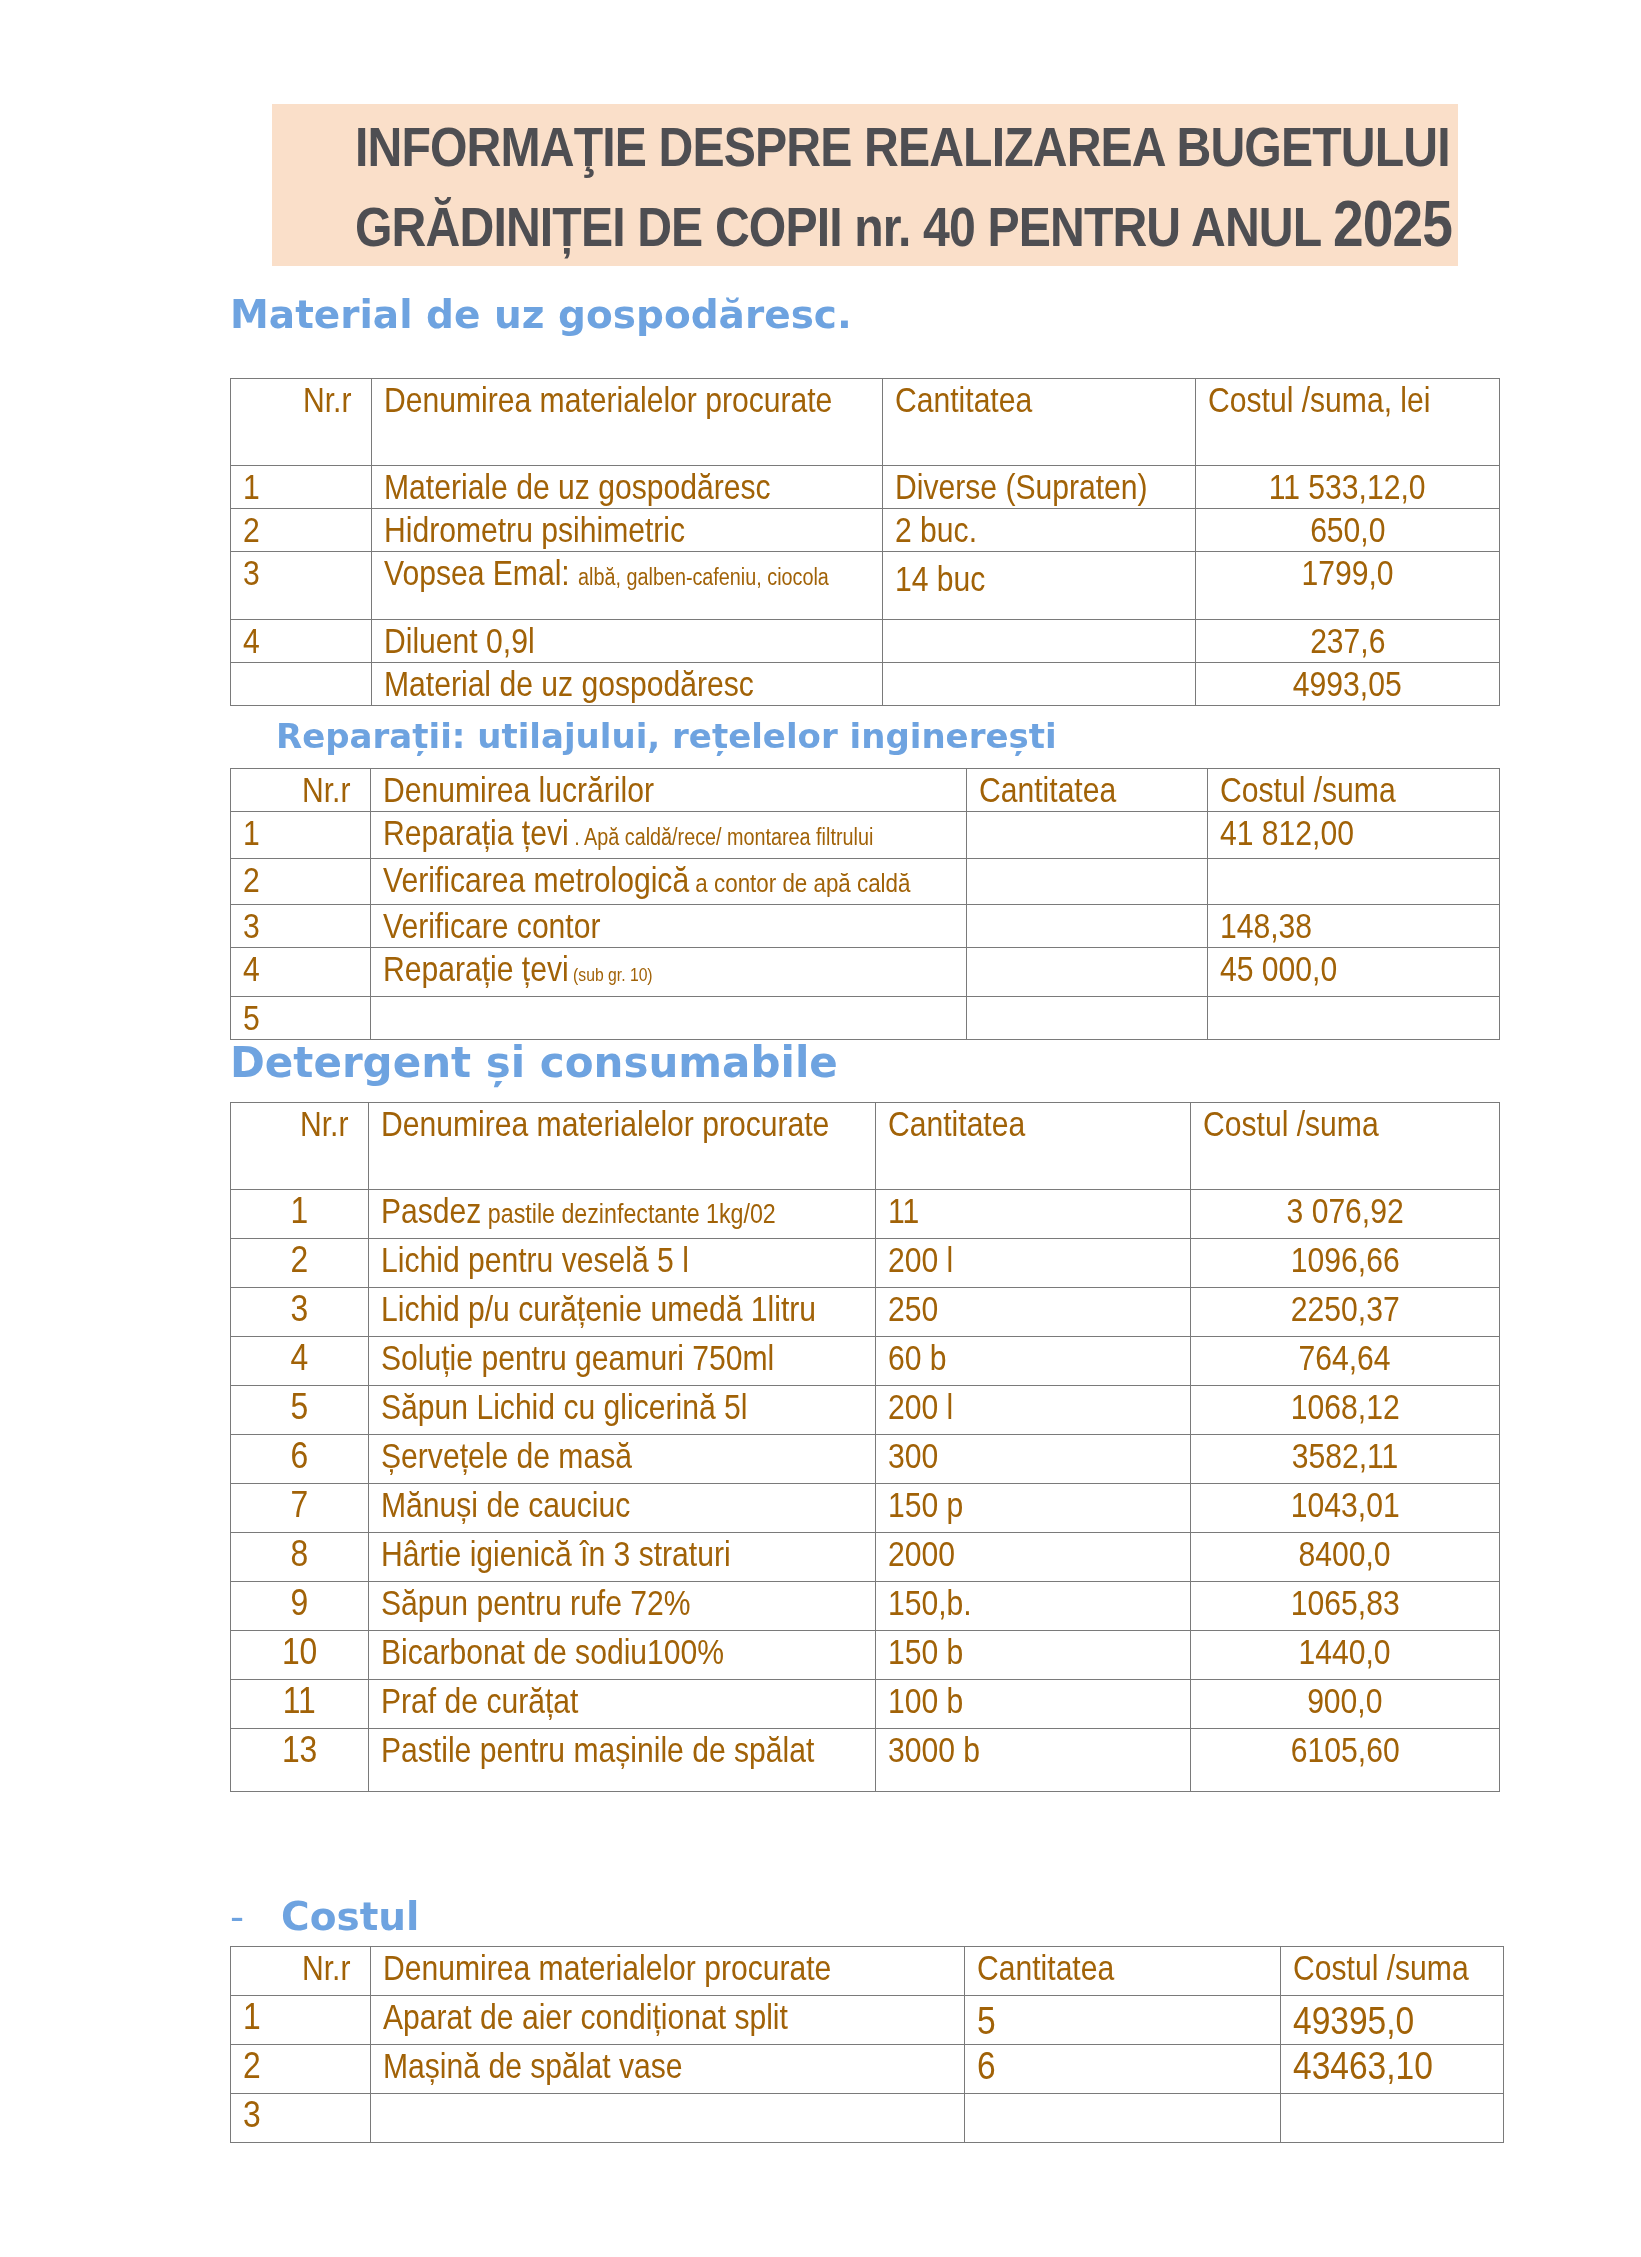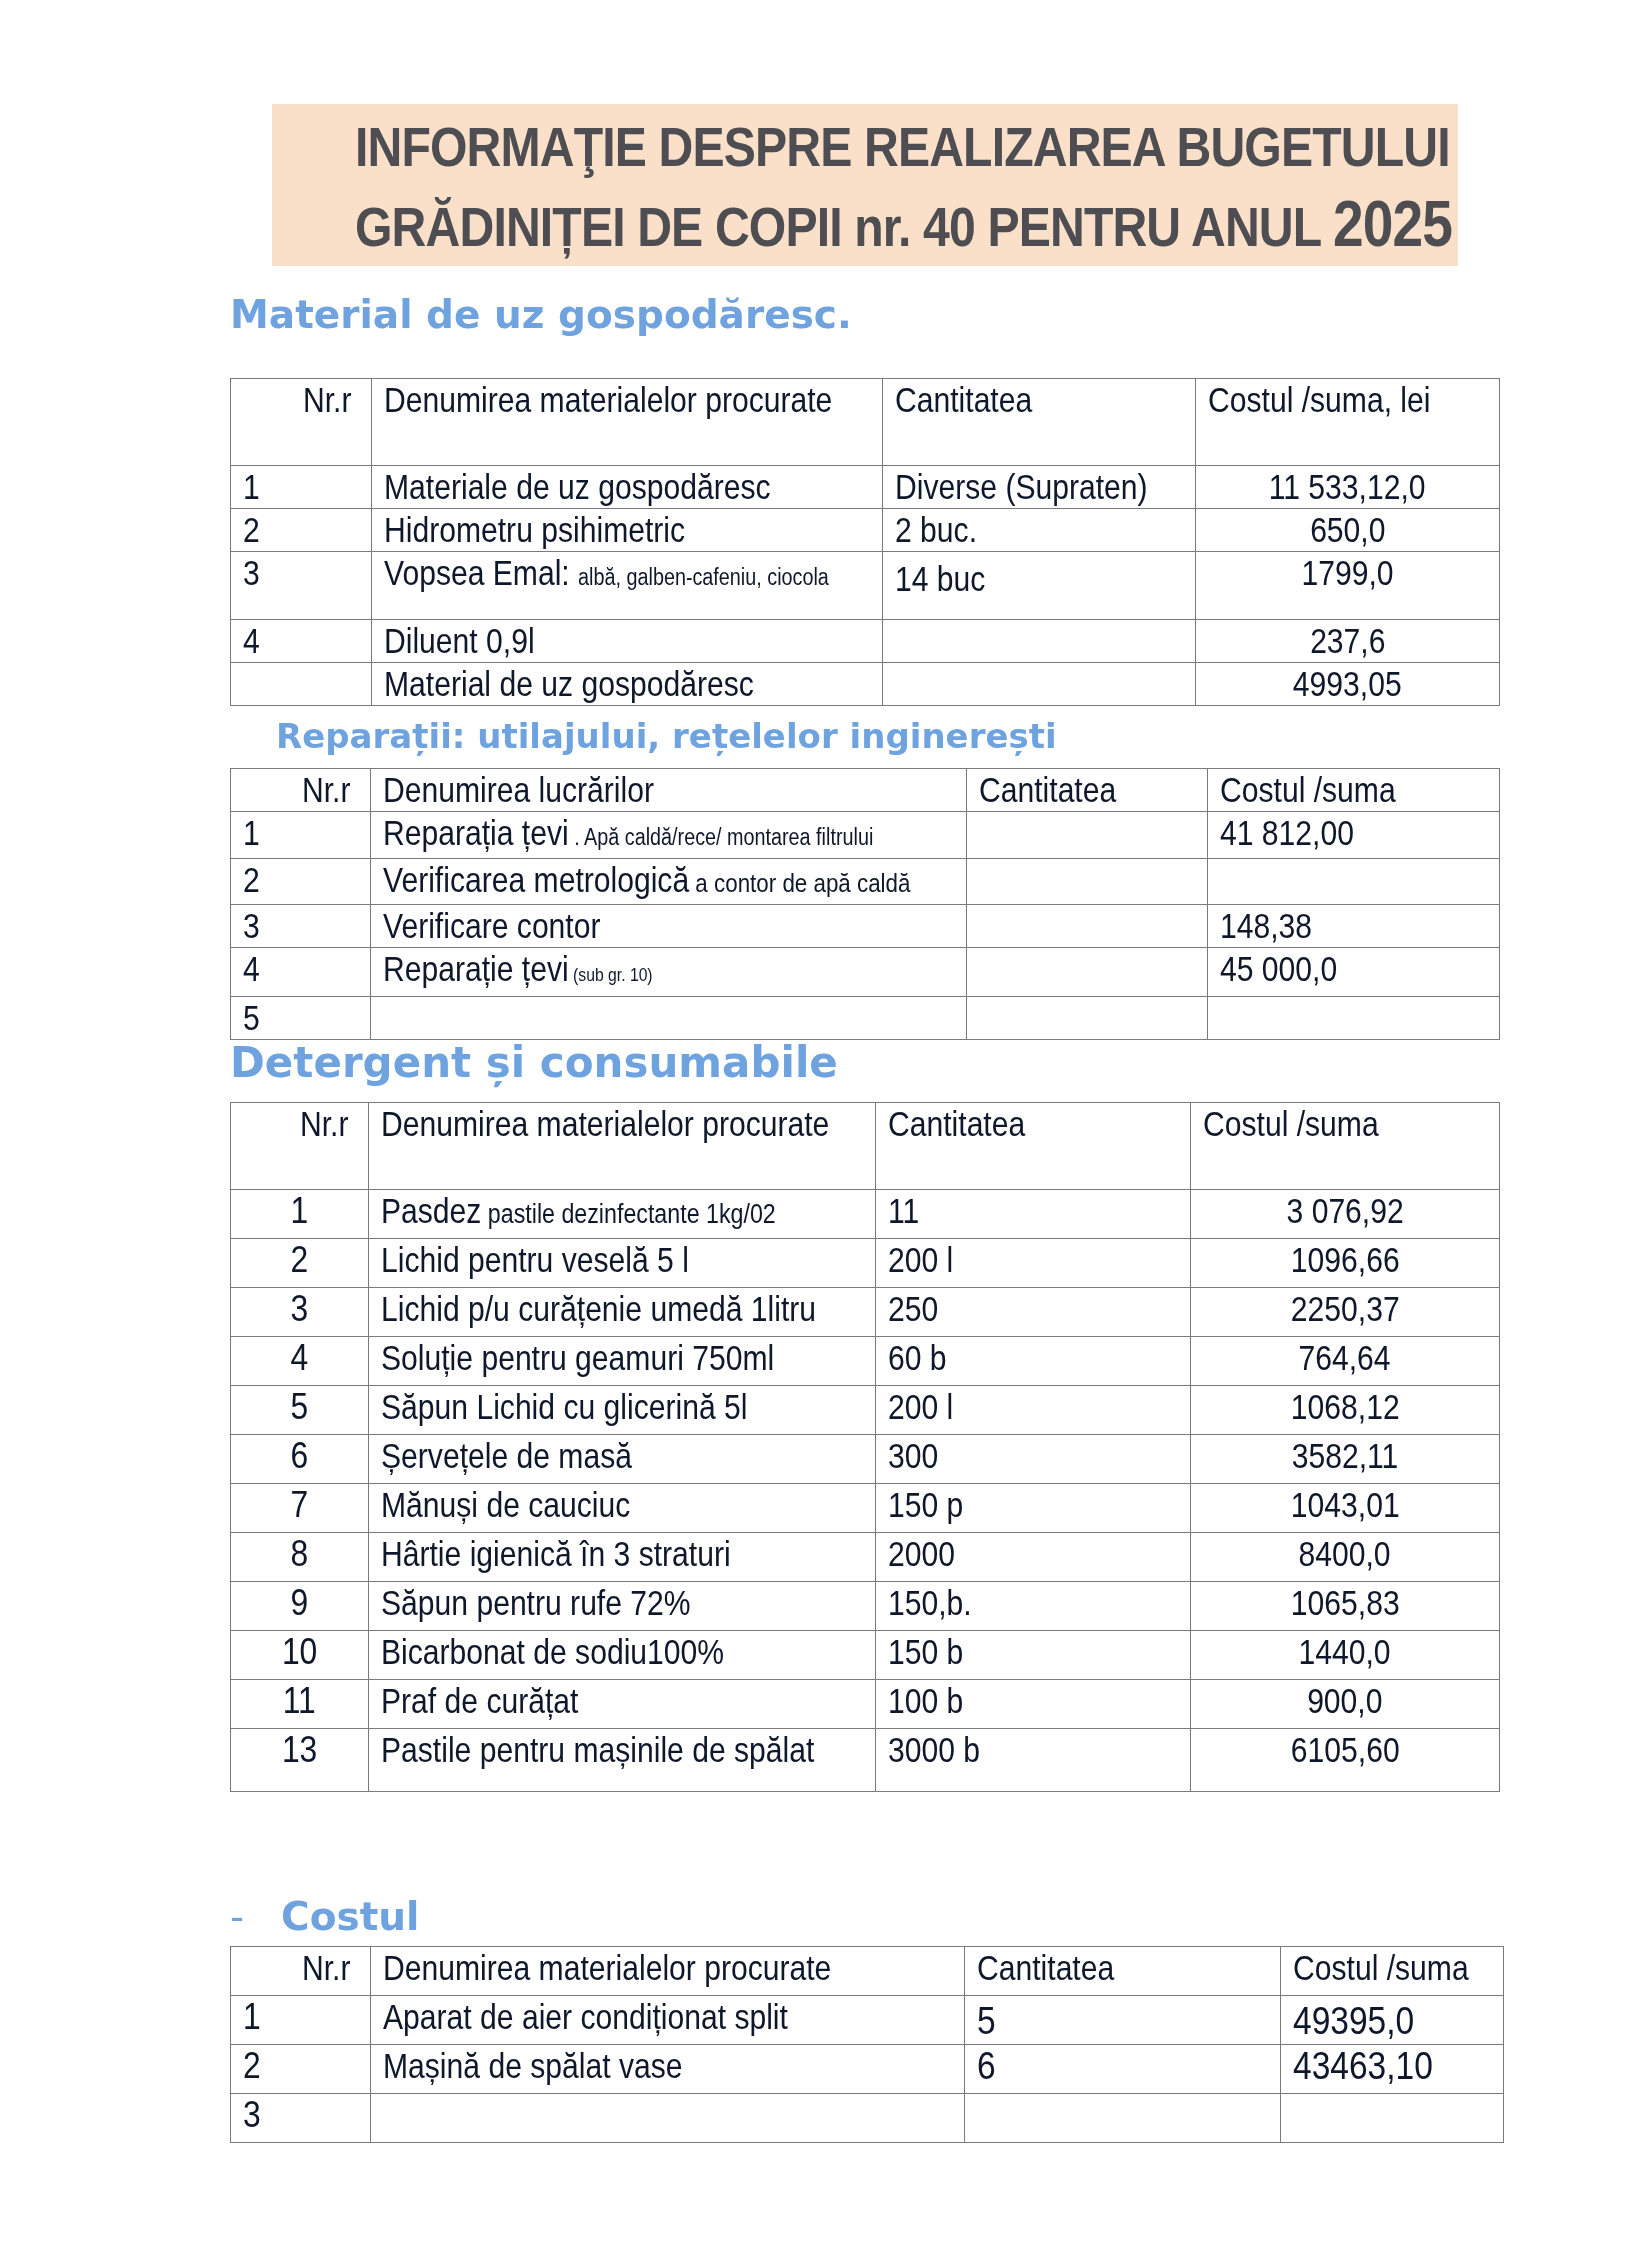--- a/index.html
+++ b/index.html
@@ -22,21 +22,21 @@
   .title-line .year { font-size: 64px; }
 
   .section-title {
     position: absolute; font-family: "DejaVu Sans", sans-serif; font-weight: bold;
     color: #6ea3e0; white-space: nowrap; text-align: right;
   }
   .dash { color: #6ea3e0; margin-right: 37px; font-weight: normal; }
 
   table.doc {
     position: absolute; border-collapse: collapse; table-layout: fixed;
-    font-family: "Liberation Sans", sans-serif; color: #0f172a;
+    font-family: "Liberation Sans", sans-serif; color: #a16207;
     transform-origin: left top;
   }
   table.doc td {
     border: 1.9px solid #7a7a7a; padding: 0 11.6px; vertical-align: top;
     font-size: 35px; line-height: 42px; white-space: nowrap; overflow: hidden;
   }
   .cond { display: inline-block; transform: scaleX(0.86); transform-origin: left center; }
   .small { font-size: 23px; }
   .xsmall { font-size: 18.3px; }
   .c { text-align: center; }

